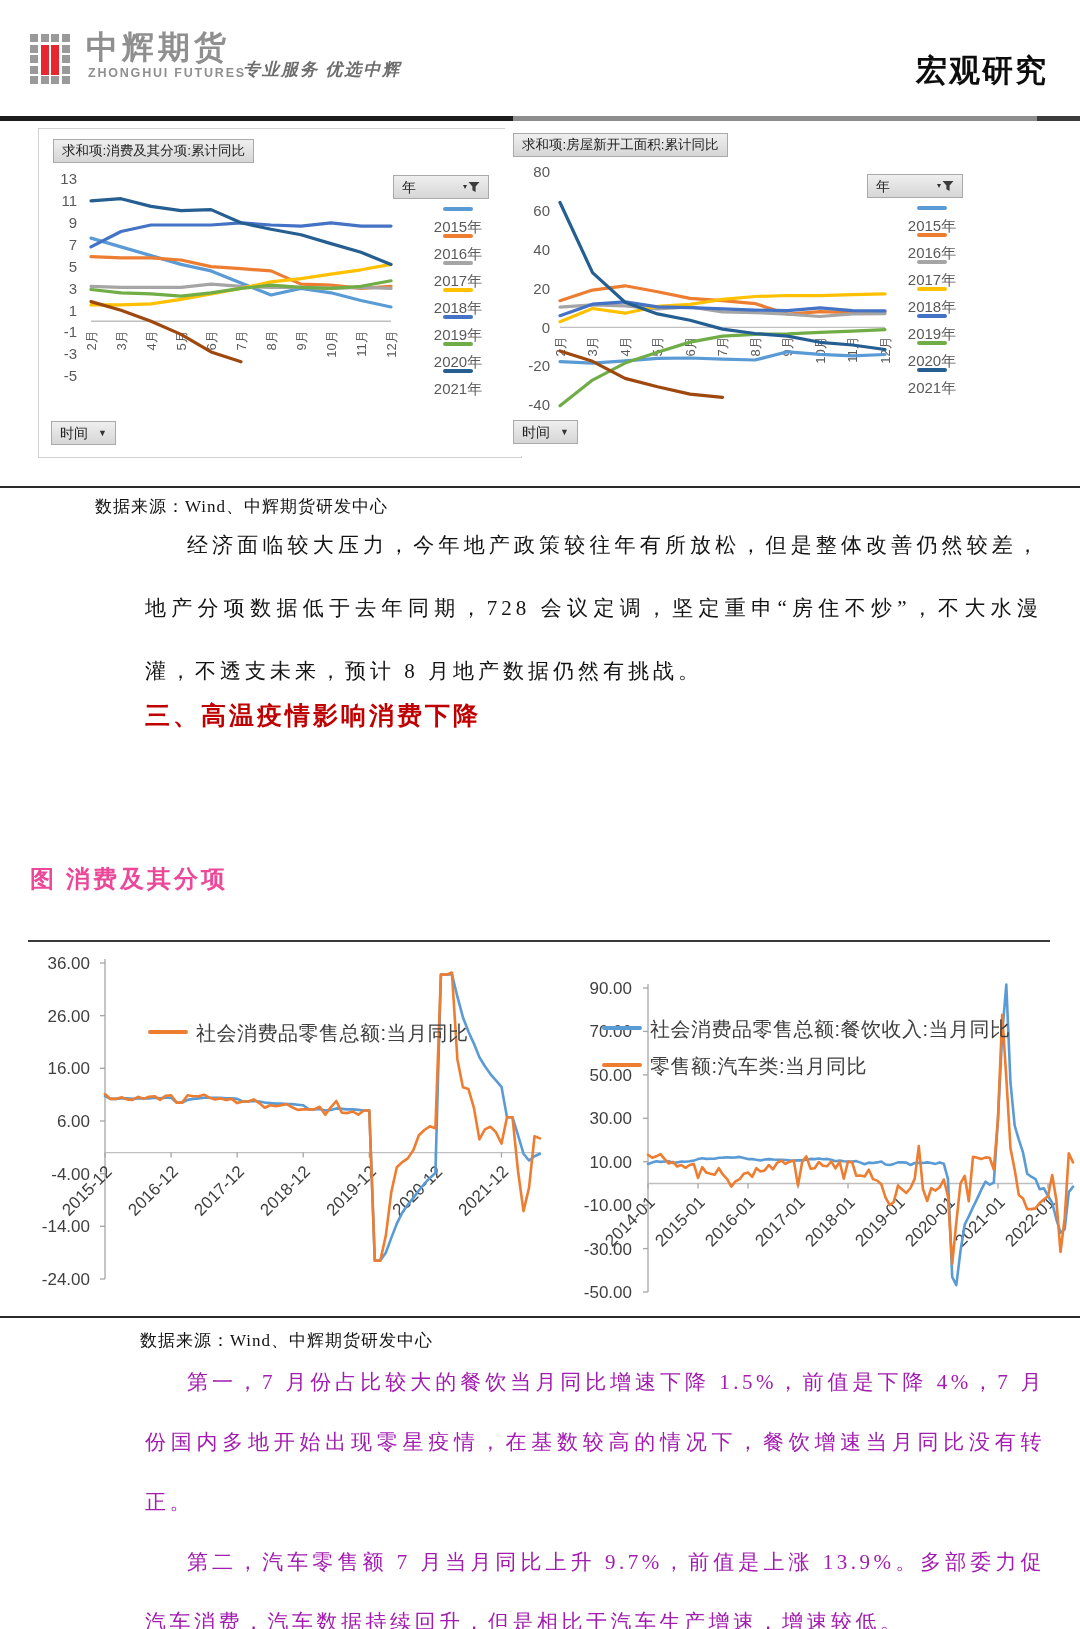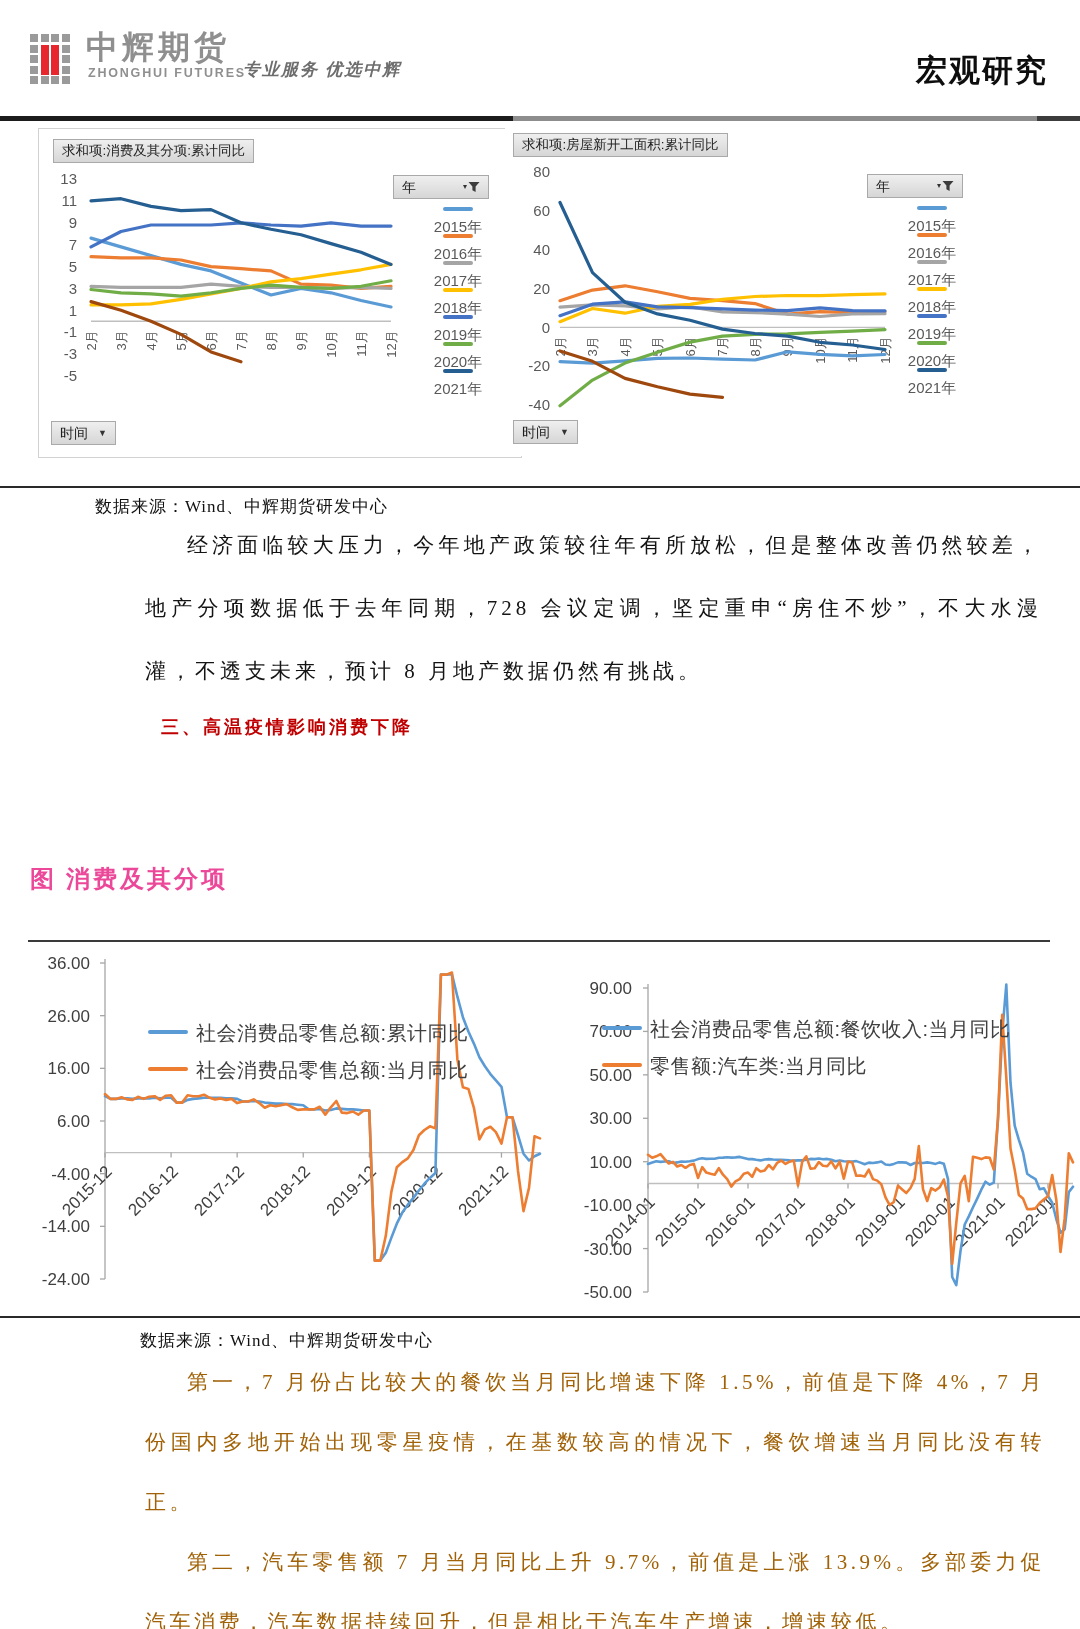--- a/index.html
+++ b/index.html
@@ -45,26 +45,26 @@
   .r3{left:0;top:1316px;width:1080px;}
   .source{position:absolute;font-family:"Liberation Serif","DejaVu Serif",serif;font-size:17px;color:#111;letter-spacing:1px;}
   .s1{left:95px;top:495px;}
   .s2{left:140px;top:1329px;}
   
   .para{position:absolute;left:145px;width:897px;margin:0;font-family:"Liberation Serif","DejaVu Serif",serif;
         font-size:21px;color:#141414;text-align:justify;text-indent:2em;letter-spacing:4px;
         word-break:break-all;}
   .p1{top:514px;line-height:63px;}
   .p2{top:744px;line-height:63px;}
-  .sec-heading{position:absolute;left:145px;top:699px;margin:16px;font-family:"Liberation Serif","DejaVu Serif",serif;
-        font-size:18px;font-weight:900;color:#c00000;letter-spacing:3px;}
+  .sec-heading{position:absolute;left:145px;top:699px;margin:0;font-family:"Liberation Serif","DejaVu Serif",serif;
+        font-size:25px;font-weight:900;color:#c00000;letter-spacing:3px;}
   .fig-title{position:absolute;left:30px;top:863px;margin:0;font-family:"Liberation Serif","DejaVu Serif",serif;
         font-size:24px;font-weight:900;color:#ec4899;letter-spacing:3px;}
   .body-block{position:absolute;left:145px;top:1352px;width:900px;}
-  .body-block p{margin:0;font-family:"Liberation Serif","DejaVu Serif",serif;font-size:21px;color:#a16207;
+  .body-block p{margin:0;font-family:"Liberation Serif","DejaVu Serif",serif;font-size:21px;color:#a21caf;
         text-align:justify;text-indent:2em;letter-spacing:3.5px;word-break:break-all;line-height:60px;}
   
   .cchart{position:absolute;}
   #cpanel0{left:30px;top:950px;width:515px;height:360px;}
   #cpanel1{left:550px;top:950px;width:530px;height:360px;}
   .cchart svg{position:absolute;left:0;top:0;overflow:visible;}
   .c-legend{position:absolute;}
   #legend2{left:118px;top:70px;}
   #legend3{left:52px;top:66px;width:420px;}
   .c-legend .row{display:flex;align-items:flex-start;margin-bottom:11px;}
@@ -301,24 +301,20 @@
         <text x="347.30379746835445" y="222.6" text-anchor="end" font-size="17" fill="#3f3f3f" transform="rotate(-45 347.30379746835445 222.6)">2019-12</text>
         <line x1="405.37974683544303" y1="202.6" x2="405.37974683544303" y2="207.6" stroke="#A6A6A6" stroke-width="1.3"></line>
         <text x="413.37974683544303" y="222.6" text-anchor="end" font-size="17" fill="#3f3f3f" transform="rotate(-45 413.37974683544303 222.6)">2020-12</text>
         <line x1="471.45569620253167" y1="202.6" x2="471.45569620253167" y2="207.6" stroke="#A6A6A6" stroke-width="1.3"></line>
         <text x="479.45569620253167" y="222.6" text-anchor="end" font-size="17" fill="#3f3f3f" transform="rotate(-45 479.45569620253167 222.6)">2021-12</text>
         <polyline points="75.0,146.2 80.5,148.9 86.0,148.9 91.5,148.4 97.0,148.4 102.5,148.9 108.0,148.4 113.5,148.4 119.1,148.4 124.6,147.8 130.1,148.4 135.6,147.8 141.1,147.8 146.6,152.6 152.1,152.6 157.6,149.9 163.1,148.9 168.6,148.4 174.1,147.8 179.6,147.8 185.1,147.8 190.6,147.8 196.1,148.4 201.6,148.4 207.2,148.9 212.7,151.5 218.2,151.5 223.7,151.0 229.2,151.5 234.7,152.6 240.2,153.1 245.7,153.6 251.2,153.6 256.7,154.1 262.2,154.1 267.7,154.7 273.2,155.2 278.7,159.4 284.2,159.4 289.7,158.9 295.3,160.5 300.8,159.9 306.3,158.4 311.8,158.9 317.3,159.4 322.8,159.4 328.3,159.9 333.8,160.5 339.3,160.5 344.8,310.6 350.3,310.6 355.8,302.7 361.3,287.9 366.8,273.7 372.3,262.6 377.8,254.7 383.4,247.9 388.9,240.5 394.4,233.7 399.9,227.9 405.4,223.1 410.9,24.6 416.4,24.6 421.9,24.1 427.4,46.7 432.9,67.2 438.4,81.5 443.9,93.6 449.4,107.3 454.9,116.2 460.4,124.1 465.9,130.4 471.5,136.8 477.0,167.3 482.5,167.3 488.0,185.2 493.5,203.7 499.0,210.5 504.5,206.3 510.0,203.7" fill="none" stroke="#5B9BD5" stroke-width="2.6" stroke-linejoin="round" stroke-linecap="round"></polyline>
         <polyline points="75.0,144.1 80.5,148.9 86.0,148.9 91.5,147.3 97.0,149.4 102.5,149.9 108.0,146.8 113.5,148.9 119.1,146.8 124.6,146.2 130.1,149.9 135.6,145.7 141.1,145.2 146.6,152.6 152.1,152.6 157.6,145.2 163.1,146.2 168.6,146.2 174.1,144.7 179.6,147.8 185.1,149.4 190.6,148.4 196.1,149.9 201.6,148.9 207.2,153.1 212.7,151.5 218.2,151.5 223.7,149.4 229.2,153.1 234.7,157.8 240.2,155.2 245.7,156.3 251.2,155.2 256.7,154.1 262.2,157.3 267.7,159.9 273.2,159.4 278.7,159.4 284.2,159.4 289.7,156.8 295.3,164.7 300.8,157.3 306.3,151.0 311.8,162.6 317.3,163.1 322.8,161.5 328.3,164.7 333.8,160.5 339.3,160.5 344.8,310.6 350.3,310.6 355.8,285.8 361.3,242.1 366.8,217.3 372.3,212.1 377.8,208.4 383.4,200.0 388.9,185.2 394.4,180.0 399.9,176.3 405.4,178.4 410.9,24.6 416.4,24.6 421.9,22.5 427.4,109.4 432.9,137.3 438.4,138.9 443.9,157.8 449.4,189.4 454.9,179.4 460.4,176.8 465.9,182.1 471.5,193.6 477.0,167.3 482.5,167.3 488.0,221.0 493.5,261.1 499.0,237.9 504.5,186.3 510.0,188.4" fill="none" stroke="#ED7D31" stroke-width="2.6" stroke-linejoin="round" stroke-linecap="round"></polyline>
       </svg>
     <div class="c-legend" id="legend2">
         <div class="row">
-          <span class="swatch-line" style="background: rgb(91, 155, 213);"></span>
-          <span class="lab">社会消费品零售总额:累计同比</span>
-        </div>
-        <div class="row">
           <span class="swatch-line" style="background: rgb(237, 125, 49);"></span>
           <span class="lab">社会消费品零售总额:当月同比</span>
         </div>
       </div>
   </div>
   <div class="cchart" id="cpanel1">
     <svg id="chart3" width="530" height="360">
         <line x1="98" y1="34" x2="98" y2="342" stroke="#A6A6A6" stroke-width="1.3"></line>
         <line x1="98" y1="233.42857142857142" x2="523" y2="233.42857142857142" stroke="#BFBFBF" stroke-width="1.4"></line>
         <text x="82" y="43.95" text-anchor="end" font-size="17" fill="#3f3f3f">90.00</text>

